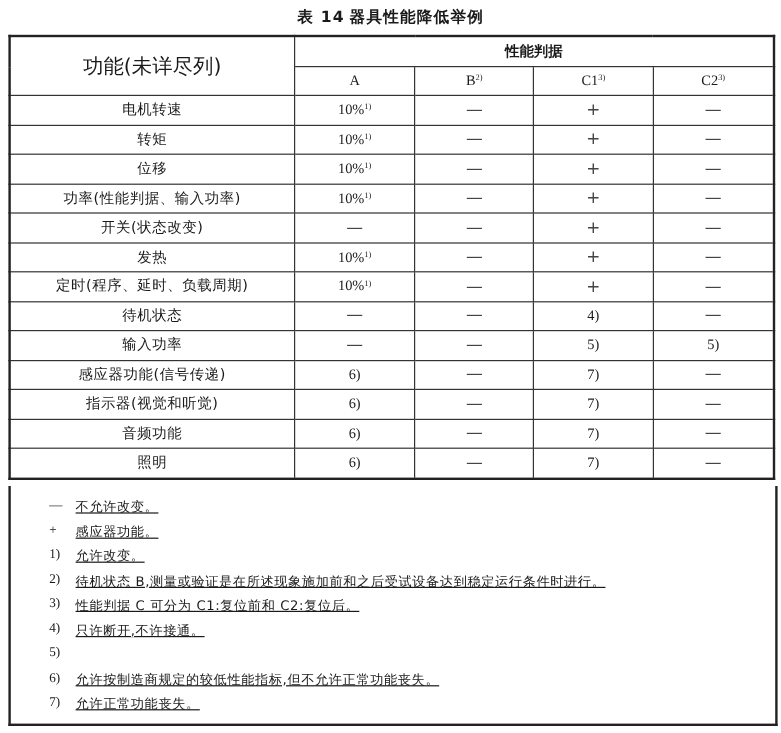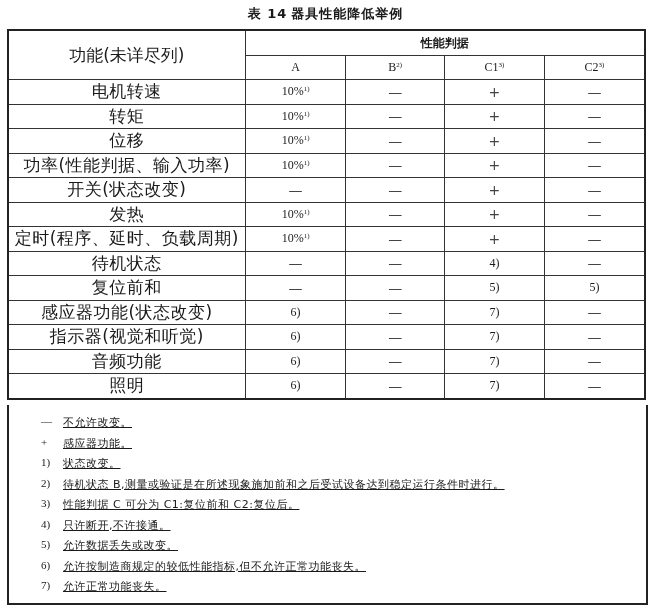--- a/index.html
+++ b/index.html
@@ -9,21 +9,21 @@
            font-size:13px; font-weight:bold; letter-spacing:1px; }
   .title .num { margin-right:4px; }
   table.main { position:absolute; top:29px; left:7px; width:639px; border-collapse:collapse;
                font-size:11.5px; }
   table.main td, table.main th { border:1px solid #333; text-align:center; padding:0; font-weight:normal; }
   table.main { border:2px solid #222; }
   col.c0 { width:238px; } col.c1 { width:101px; } col.c2 { width:99px; } col.c3 { width:100px; } col.c4 { width:101px; }
   tr.h1 th { height:24px; font-weight:bold; font-size:12px; }
   tr.h2 th { height:23px; font-family:"Liberation Serif", serif; font-size:12px; }
   tr.row td { height:23.5px; }
-  td.fn { font-size:17px; letter-spacing:0.5px;margin-left:12px; }
+  td.fn { font-size:12px; letter-spacing:0.5px;margin-left:12px; }
   sup { font-size:7px; vertical-align:4px; }
   .val { font-family:"Liberation Serif", serif; font-size:12px;margin-top:40px; }
   .sym { font-size:14px; color:#444; }
   .notes { position:absolute; top:405px; left:7px; width:637px; height:198px; border:2px solid #222; border-top:none;
            font-size:11px; }
   .note { position:absolute; left:32px; display:flex; }
   .note .k { width:22px; font-family:"Liberation Serif", serif; }
   .note .t { letter-spacing:0.5px;text-decoration:underline; }
 </style>
 </head>
@@ -104,28 +104,28 @@
         <td class="sym"><span>—</span></td>
       </tr>
       <tr class="row">
         <td class="fn"><span>待机状态</span></td>
         <td class="sym"><span>—</span><sup></sup></td>
         <td class="sym"><span>—</span></td>
         <td class="val"><span>4)</span></td>
         <td class="sym"><span>—</span></td>
       </tr>
       <tr class="row">
-        <td class="fn"><span>复位前和</span></td>
+        <td class="fn"><span>输入功率</span></td>
         <td class="sym"><span>—</span><sup></sup></td>
         <td class="sym"><span>—</span></td>
         <td class="val"><span>5)</span></td>
         <td class="val"><span>5)</span></td>
       </tr>
       <tr class="row">
-        <td class="fn"><span>感应器功能(状态改变)</span></td>
+        <td class="fn"><span>感应器功能(信号传递)</span></td>
         <td class="val"><span>6)</span><sup></sup></td>
         <td class="sym"><span>—</span></td>
         <td class="val"><span>7)</span></td>
         <td class="sym"><span>—</span></td>
       </tr>
       <tr class="row">
         <td class="fn"><span>指示器(视觉和听觉)</span></td>
         <td class="val"><span>6)</span><sup></sup></td>
         <td class="sym"><span>—</span></td>
         <td class="val"><span>7)</span></td>
@@ -152,37 +152,36 @@
     <div class="note" style="top: 10px;">
       <span class="k">—</span>
       <span class="t">不允许改变。</span>
     </div>
     <div class="note" style="top: 30.5px;">
       <span class="k">+</span>
       <span class="t">感应器功能。</span>
     </div>
     <div class="note" style="top: 51px;">
       <span class="k">1)</span>
-      <span class="t">状态改变。</span>
+      <span class="t">允许改变。</span>
     </div>
     <div class="note" style="top: 71.5px;">
       <span class="k">2)</span>
       <span class="t">待机状态 B,测量或验证是在所述现象施加前和之后受试设备达到稳定运行条件时进行。</span>
     </div>
     <div class="note" style="top: 92px;">
       <span class="k">3)</span>
       <span class="t">性能判据 C 可分为 C1:复位前和 C2:复位后。</span>
     </div>
     <div class="note" style="top: 112.5px;">
       <span class="k">4)</span>
       <span class="t">只许断开,不许接通。</span>
     </div>
     <div class="note" style="top: 133px;">
       <span class="k">5)</span>
-      <span class="t">允许数据丢失或改变。</span>
     </div>
     <div class="note" style="top: 153.5px;">
       <span class="k">6)</span>
       <span class="t">允许按制造商规定的较低性能指标,但不允许正常功能丧失。</span>
     </div>
     <div class="note" style="top: 174px;">
       <span class="k">7)</span>
       <span class="t">允许正常功能丧失。</span>
     </div>
   </div>

